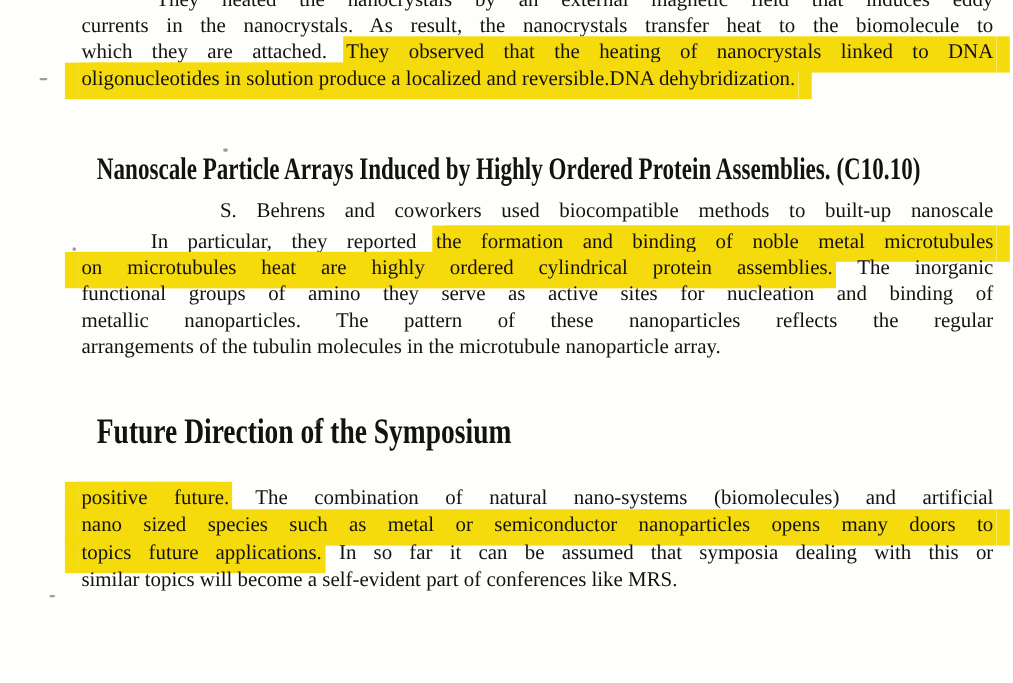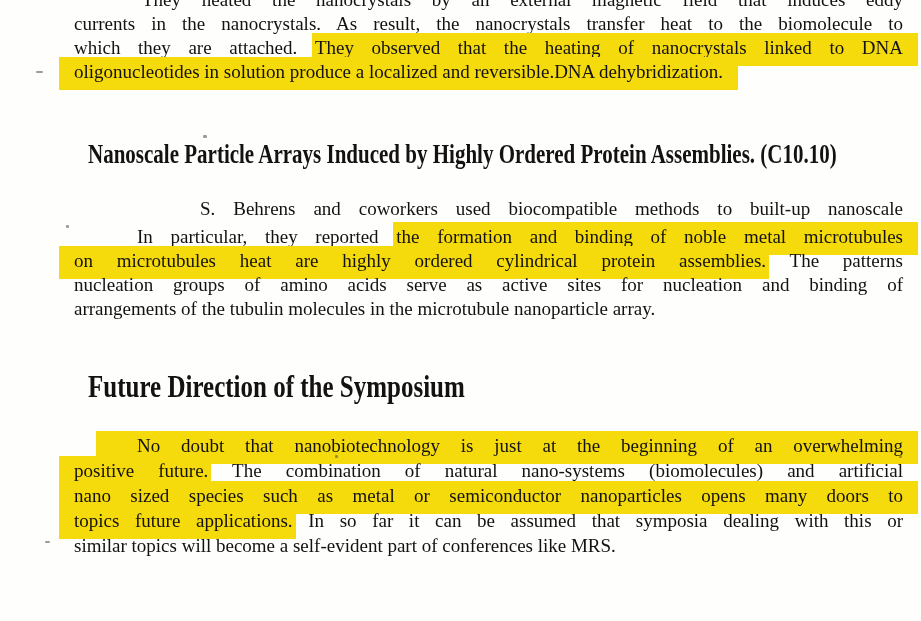--- a/index.html
+++ b/index.html
@@ -18,21 +18,21 @@
     position:relative;
     padding-left:74px;
     width:829px;
     font-size:19px;
     line-height:24px;
   }
   .para{ margin:0; }
   .line{ white-space:normal; text-align:left; }
   .line.full{ text-align:justify; text-align-last:justify; }
   .p0{ margin-top:-12px; }
-  .p2{ margin-top:35px; }
+  .p2{ margin-top:18px; }
   .p3{ margin-top:4px; }
   .p5{ margin-top:35px; line-height:25px; }
   .heading{
     font-weight:bold;
     margin-left:14px;
     transform-origin:0 0;
   }
   .heading.h1{
     margin-top:52px;
     font-size:21px; line-height:26px;
@@ -69,27 +69,27 @@
         <div class="line full"><span>currents in the nanocrystals. As result, the nanocrystals transfer heat to the biomolecule to</span></div>
         <div class="line full"><span>which they are attached. </span><span class="hl ext-r">They observed that the heating of nanocrystals linked to DNA</span></div>
         <div class="line"><span class="hl ext-lr">oligonucleotides in solution produce a localized and reversible.DNA dehybridization.</span></div>
       </div>
       <div class="heading h1">Nanoscale Particle Arrays Induced by Highly Ordered Protein Assemblies. (C10.10)</div>
       <div class="para p2">
         <div class="line full" style="text-indent: 126px;"><span>S. Behrens and coworkers used biocompatible methods to built-up nanoscale</span></div>
       </div>
       <div class="para p3">
         <div class="line full" style="text-indent: 63px;"><span>In particular, they reported </span><span class="hl ext-r">the formation and binding of noble metal microtubules</span></div>
-        <div class="line full"><span class="hl ext-l">on microtubules heat are highly ordered cylindrical protein assemblies.</span><span> The patterns</span></div>
-        <div class="line full"><span>nucleation groups of amino acids serve as active sites for nucleation and binding of</span></div>
+        <div class="line full"><span class="hl ext-l">on microtubules heat are highly ordered cylindrical protein assemblies.</span><span> The inorganic</span></div>
+        <div class="line full"><span>functional groups of amino they serve as active sites for nucleation and binding of</span></div>
+        <div class="line full"><span>metallic nanoparticles. The pattern of these nanoparticles reflects the regular</span></div>
         <div class="line"><span>arrangements of the tubulin molecules in the microtubule nanoparticle array.</span></div>
       </div>
       <div class="heading h2">Future Direction of the Symposium</div>
       <div class="para p5">
-        <div class="line full" style="text-indent: 63px;"><span class="hl ext-Lr">No doubt that nanobiotechnology is just at the beginning of an overwhelming</span></div>
         <div class="line full"><span class="hl ext-l">positive future.</span><span> The combination of natural nano-systems (biomolecules) and artificial</span></div>
         <div class="line full"><span class="hl ext-lr">nano sized species such as metal or semiconductor nanoparticles opens many doors to</span></div>
         <div class="line full"><span class="hl ext-l">topics future applications.</span><span> In so far it can be assumed that symposia dealing with this or</span></div>
         <div class="line"><span>similar topics will become a self-evident part of conferences like MRS.</span></div>
       </div>
     </div>
   <div id="artifacts">
       <div class="artifact" style="left: 36px; top: 71px; width: 7px; height: 2px;"></div>
       <div class="artifact" style="left: 66px; top: 225px; width: 3px; height: 3px;"></div>
       <div class="artifact" style="left: 203px; top: 135px; width: 4px; height: 3px;"></div>

